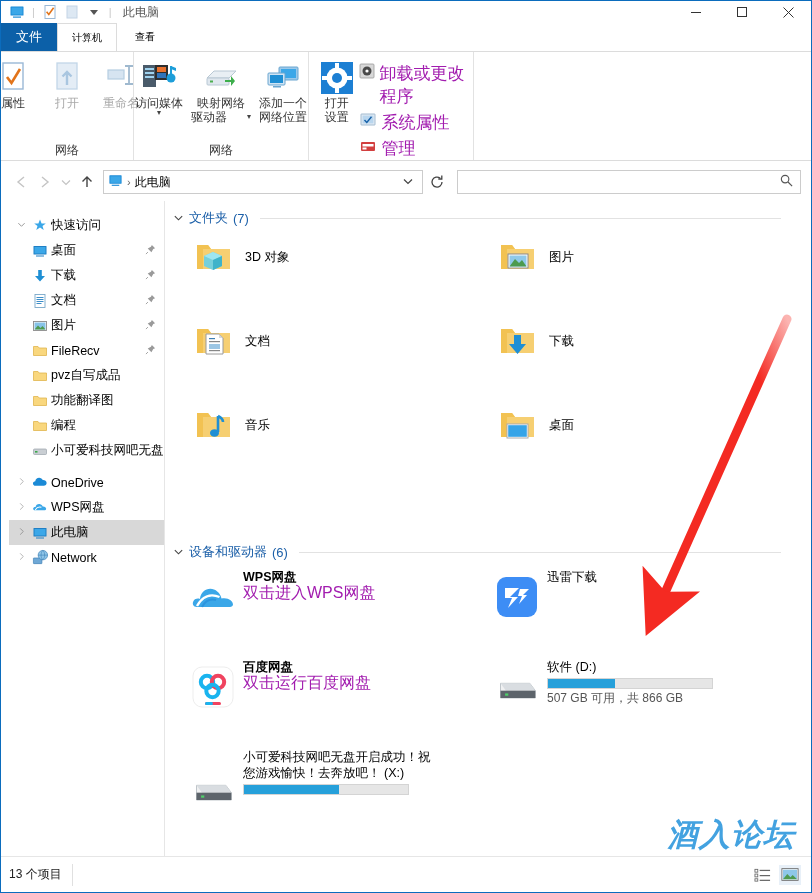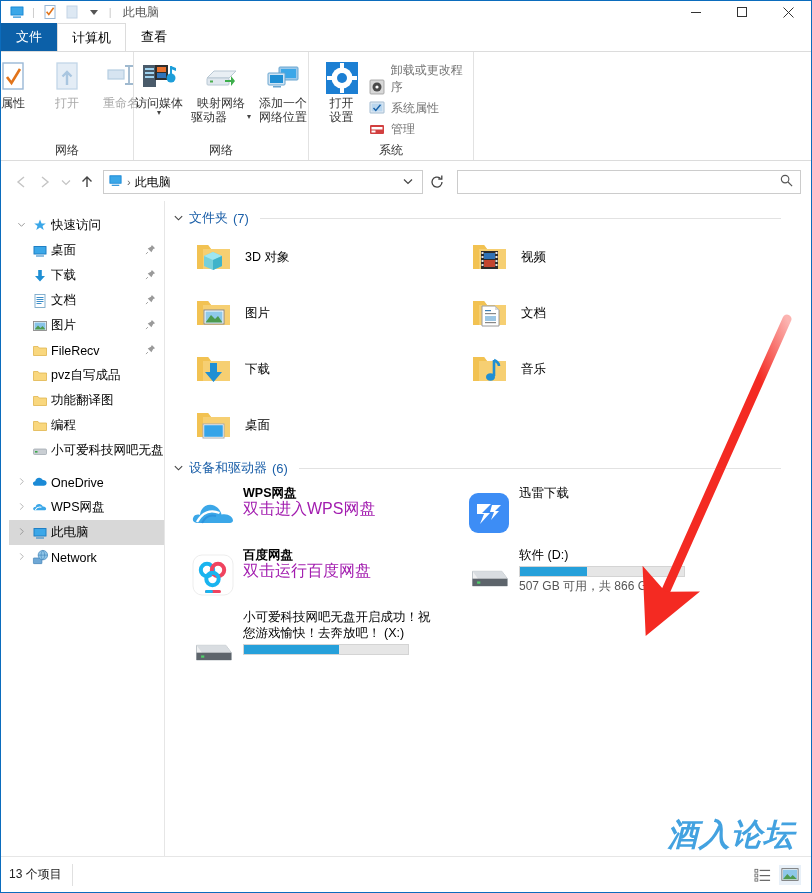--- a/index.html
+++ b/index.html
@@ -38,21 +38,21 @@
   .wc svg { display: block; }
 
   
   .tabsrow {
     position: absolute; left: 0; top: 22px; width: 810px; height: 28px;
     background: #ffffff;
     display: flex; align-items: stretch;
   }
   .tab {
     display: flex; align-items: center; justify-content: center;
-    font-size: 13px; color: #000;
+    font-size: 10px; color: #000;
     padding: 0 14px; height: 28px; min-width: 56px;
   }
   .tab.file {
     background: #0c60a8; color: #fff; min-width: 56px;
     font-size: 13px;
   }
   .tab.active {
     background: #ffffff;
     border-left: 1px solid #dcdcdc; border-right: 1px solid #dcdcdc; border-top: 1px solid #dcdcdc;
   }
@@ -82,21 +82,21 @@
     width: 54px; padding-top: 4px;
   }
   .rbtn .ico { height: 36px; display: flex; align-items: center; justify-content: center; }
   .rbtn .lbl { font-size: 12px; color: #333; text-align: center; line-height: 14px; }
   .rbtn.dim .lbl { color: #a9a9a9; }
   .rbtn.wide { width: 62px; }
   .caret-s { font-size: 8px; color: #444; line-height: 6px; }
 
   .rgroup.sys .rgroup-body { padding-left: 6px; }
   .sysmenu { display: flex; flex-direction: column; padding-top: 6px; gap: 3px; }
-  .sysitem { display: flex; align-items: flex-end; gap: 5px; font-size: 12px; color: #737373; }
+  .sysitem { display: flex; align-items: flex-start; gap: 5px; font-size: 17px; color: #a21caf; }
   .sysitem .ico16 { width: 18px; height: 18px; display: flex; align-items: center; justify-content: center; }
 
   .ribbon-right {
     position: absolute; right: 4px; top: 50px; height: 26px;
     display: flex; align-items: center; gap: 10px; padding-right: 8px;
   }
   .help-circle {
     width: 17px; height: 17px; border-radius: 50%; background: #0c60a8;
     color: #fff; font-size: 11px; font-weight: bold;
     display: flex; align-items: center; justify-content: center;
@@ -154,21 +154,21 @@
     flex: 1; height: 100%; position: relative; background: #fff; overflow: hidden;
   }
   .grouphdr {
     display: flex; align-items: center; gap: 5px;
     font-size: 13px; color: #1b5fa8; padding: 8px 10px 2px 8px;
   }
   .grouphdr .chev { font-size: 10px; color: #444; }
   .grouphdr .gtitle { white-space: nowrap; }
   .grouphdr .gline { flex: 1; height: 1px; background: #e2e2e2; margin-left: 6px; margin-right: 20px; }
 
-  .tilegrid { display: flex; flex-wrap: wrap; padding-left: 14px; }
+  .tilegrid { display: flex; flex-wrap: wrap; padding-left: 14px; gap: 28px; }
   .tile {
     width: 276px; height: 56px; display: flex; align-items: center; gap: 10px;
     padding-left: 12px;
   }
   .tile .tico { width: 44px; height: 44px; display: flex; align-items: center; justify-content: center; flex: 0 0 44px;}
   .tile .tname { font-size: 12.5px; color: #000; }
 
   .dtile {
     width: 276px; min-height: 62px; display: flex; align-items: flex-start; gap: 8px;
     padding-left: 12px; padding-top: 4px;
@@ -713,42 +713,20 @@
               <path d="M5 9 L16 9 L19 13 L38 13 L38 33 L5 33 Z" fill="#f6cf72"></path>
               <path d="M5 9 L5 33 L11 33 L11 13 L19 13 L16 9 Z" fill="#f2c252"></path>
               <path d="M21 16 L30 20 L30 30 L21 34 L12 30 L12 20 Z" fill="#6fd0e0" opacity="0.95"></path>
               <path d="M21 16 L30 20 L21 24 L12 20 Z" fill="#9ee6f2"></path>
               <path d="M21 24 L30 20 L30 30 L21 34 Z" fill="#3fb3ca"></path>
             </svg>
           </span>
           <span class="tname">3D 对象</span>
         </div>
 
-        <div class="tile">
-          <span class="tico">
-            <svg width="42" height="42" viewBox="0 0 42 42">
-              <path d="M5 9 L16 9 L19 13 L38 13 L38 33 L5 33 Z" fill="#f6cf72"></path>
-              <path d="M5 9 L5 33 L11 33 L11 13 L19 13 L16 9 Z" fill="#f2c252"></path>
-              <rect x="13" y="15" width="17" height="18" fill="#2b2b2b"></rect>
-              <rect x="16" y="17" width="11" height="6" fill="#2f72b5"></rect>
-              <rect x="16" y="24" width="11" height="7" fill="#c2452f"></rect>
-              <g fill="#e8e8e8">
-                <rect x="13.5" y="16" width="2" height="2"></rect>
-                  <rect x="13.5" y="20" width="2" height="2"></rect>
-                <rect x="13.5" y="24" width="2" height="2"></rect>
-                  <rect x="13.5" y="28" width="2" height="2"></rect>
-                <rect x="27.5" y="16" width="2" height="2"></rect>
-                  <rect x="27.5" y="20" width="2" height="2"></rect>
-                <rect x="27.5" y="24" width="2" height="2"></rect>
-                  <rect x="27.5" y="28" width="2" height="2"></rect>
-              </g>
-            </svg>
-          </span>
-          <span class="tname">视频</span>
-        </div>
 
         <div class="tile">
           <span class="tico">
             <svg width="42" height="42" viewBox="0 0 42 42">
               <path d="M5 9 L16 9 L19 13 L38 13 L38 33 L5 33 Z" fill="#f6cf72"></path>
               <path d="M5 9 L5 33 L11 33 L11 13 L19 13 L16 9 Z" fill="#f2c252"></path>
               <rect x="12" y="18" width="20" height="14" fill="#ffffff" stroke="#8a8a8a" stroke-width="1"></rect>
               <rect x="13.5" y="19.5" width="17" height="11" fill="#8fc9ea"></rect>
               <path d="M13.5 30.5 L19 23 L23 27 L26 24 L30.5 30.5 Z" fill="#4c9a4f"></path>
             </svg>

